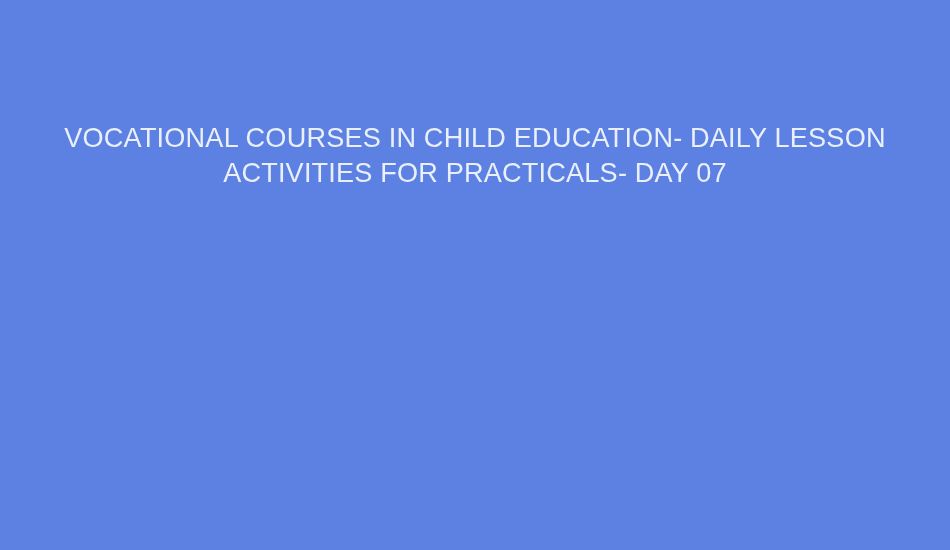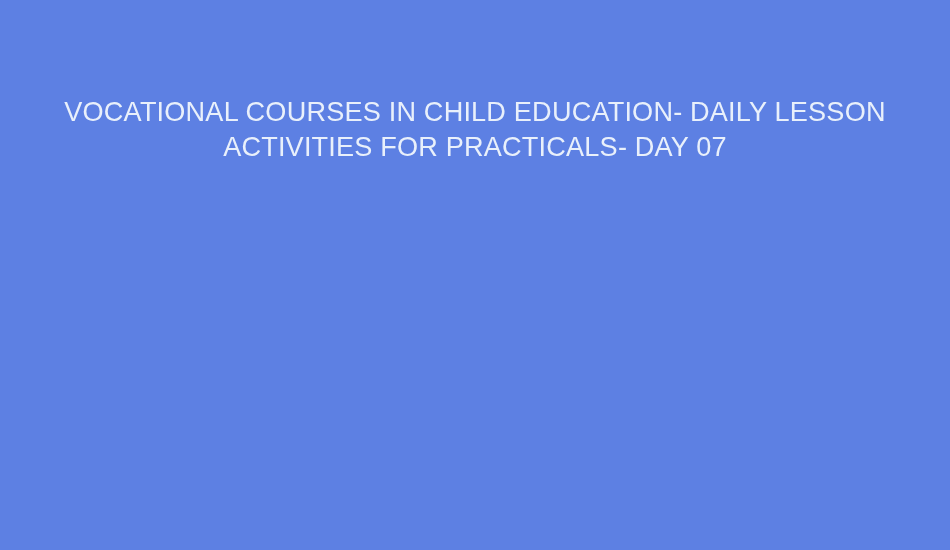--- a/index.html
+++ b/index.html
@@ -20,21 +20,21 @@
     height: 550px;
     background: #5d80e3;
     display: flex;
     align-items: flex-start;
     justify-content: center;
     box-sizing: border-box;
   }
 
   #title-block {
     width: 840px;
-    margin-top: 94px;
+    margin-top: 120px;
     text-align: center;
     user-select: none;
   }
 
   #title-text {
     margin: 0;
     padding: 0;
     font-family: "Liberation Sans", sans-serif;
     font-weight: 400;
     font-size: 27.5px;

